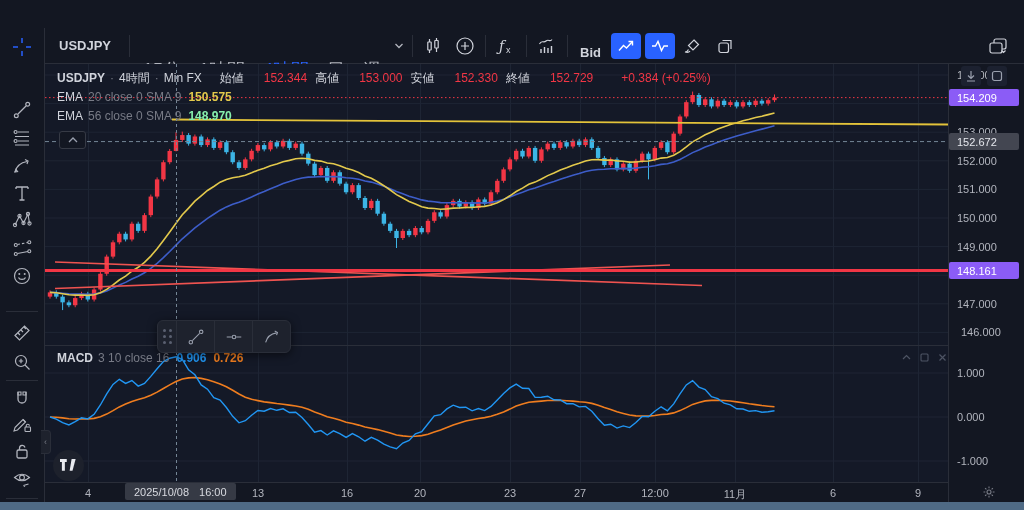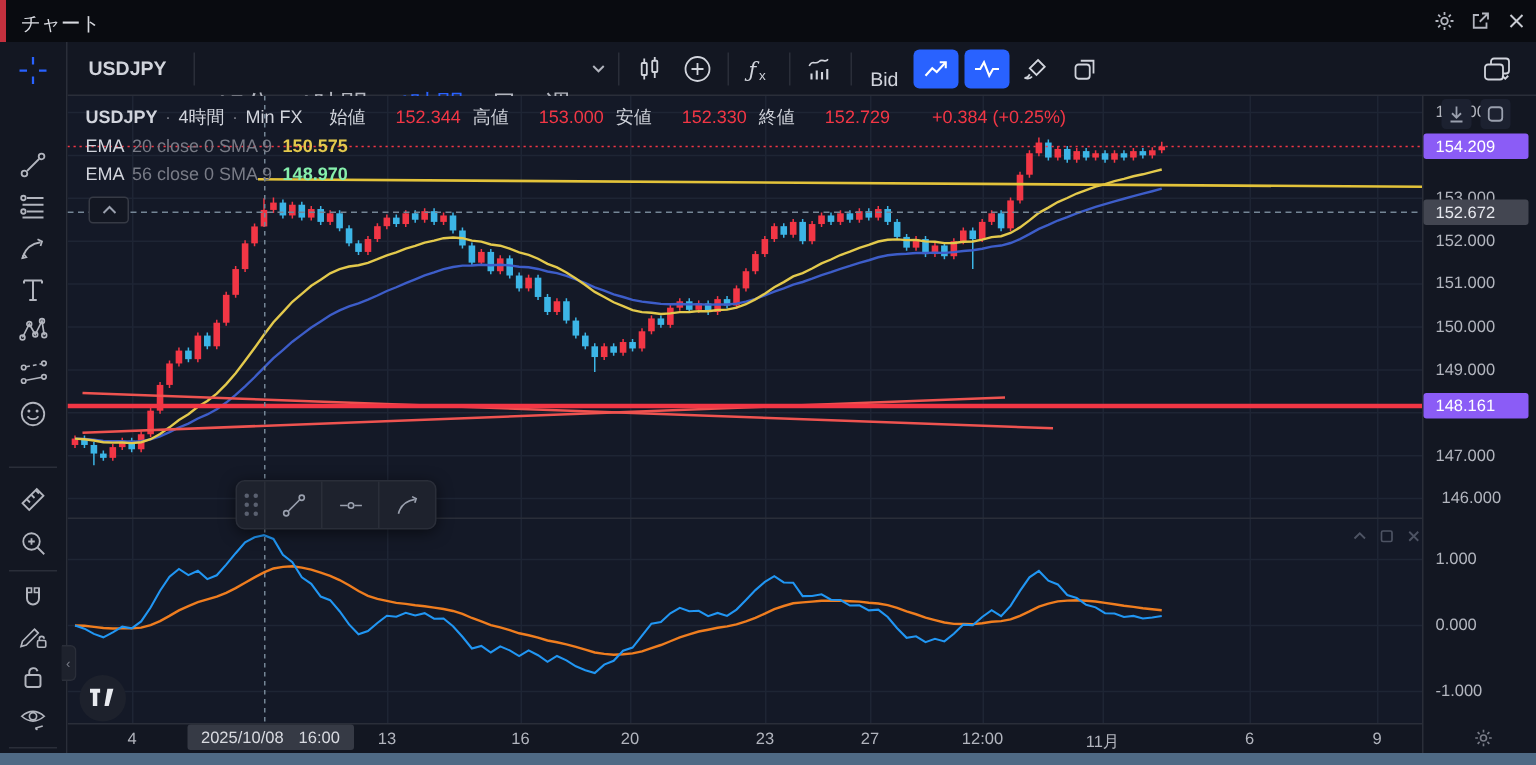--- a/index.html
+++ b/index.html
@@ -87,47 +87,20 @@
   .tv-logo { position:absolute; left:53px; top:450px; width:31px; height:31px; border-radius:50%;
              background:#1d212c; display:flex; align-items:center; justify-content:center; z-index:5; }
 
   .bottom-strip { position:absolute; left:0; top:502px; width:1024px; height:8px; background:#4f6a85; }
 </style>
 </head>
 <body>
 
 <div class="app">
 
-  <div class="titlebar">
-    <div class="accent"></div>
-    <span class="title">チャート</span>
-    <div class="win-controls">
-      <span>
-        <svg width="14" height="14" viewBox="0 0 14 14">
-            <g stroke="#b2b5be" stroke-width="1.2" fill="none">
-          <circle cx="7" cy="7" r="2.2"></circle>
-              <path d="M7 1v2M7 11v2M1 7h2M11 7h2M2.8 2.8l1.4 1.4M9.8 9.8l1.4 1.4M11.2 2.8L9.8 4.2M4.2 9.8l-1.4 1.4"></path>
-            </g>
-          </svg>
-      </span>
-      <span>
-        <svg width="14" height="14" viewBox="0 0 14 14">
-            <g stroke="#b2b5be" stroke-width="1.2" fill="none">
-          <path d="M6 3H2.5v8.5H11V8"></path>
-              <path d="M8 2h4v4M12 2L6.5 7.5"></path>
-            </g>
-          </svg>
-      </span>
-      <span>
-        <svg width="14" height="14" viewBox="0 0 14 14">
-            <path d="M3 3l8 8M11 3l-8 8" stroke="#c9ccd3" stroke-width="1.3"></path>
-          </svg>
-      </span>
-    </div>
-  </div>
 
   <div class="toolbar">
     <div class="tb-btn tb-symbol">USDJPY</div>
     <div class="tb-sep"></div>
     <div class="tf-group" id="tf-group">
         <div class="tf-btn">15分</div>
         <div class="tf-btn">1時間</div>
         <div class="tf-btn active">4時間</div>
         <div class="tf-btn">日</div>
         <div class="tf-btn">週</div>
@@ -166,21 +139,21 @@
     <div class="tb-sep"></div>
     <div class="tb-iconbtn">
       <svg width="22" height="20" viewBox="0 0 22 20">
           <g stroke="#d1d4dc" fill="none">
         <path d="M5 17v-4M8.5 17v-6M12 17v-5M15.5 17v-7" stroke-width="1.4"></path>
         <path d="M3.5 8c2-4.5 4-0.5 6.5-3s4 1.5 6-1.5" stroke-width="1.1"></path>
           </g>
         </svg>
     </div>
     <div class="tb-sep"></div>
-    <div class="tb-btn" style="font-weight:normal;margin-top:13px;">Bid</div>
+    <div class="tb-btn" style="font-weight:bold;margin-top:13px;">Bid</div>
     <div class="tb-iconbtn blue">
       <svg width="20" height="18" viewBox="0 0 20 18">
           <g stroke="#fff" stroke-width="1.4" fill="none">
         <path d="M3 13.5l4.5-5 3 2.5 6-6.5"></path>
             <path d="M12.5 4.5h4v4"></path>
           </g>
         </svg>
     </div>
     <div class="tb-iconbtn blue">
       <svg width="20" height="18" viewBox="0 0 20 18">
@@ -681,20 +654,26 @@
           </g>
         </svg>
     </div>
     <div class="ghost-btn">
       <svg width="14" height="14" viewBox="0 0 14 14">
           <rect x="2.5" y="2.5" width="9" height="9" rx="2" stroke="#9aa0ae" stroke-width="1.2" fill="none"></rect>
         </svg>
     </div>
   </div>
 
+  <div class="macd-legend">
+    <span style="font-weight:bold;">MACD</span>
+    <span class="ind-params">3 10 close 16</span>
+    <span class="ind-val v-macd">0.906</span>
+    <span class="ind-val v-sig">0.726</span>
+  </div>
   <div class="pane-controls">
     <svg width="11" height="11" viewBox="0 0 11 11">
         <path d="M2 7l3.5-3.5L9 7" stroke="#7d8495" stroke-width="1.2" fill="none"></path>
       </svg>
     <svg width="11" height="11" viewBox="0 0 11 11">
         <rect x="2" y="2" width="7" height="7" rx="1" stroke="#7d8495" stroke-width="1.1" fill="none"></rect>
       </svg>
     <svg width="11" height="11" viewBox="0 0 11 11">
         <path d="M2.5 2.5l6 6M8.5 2.5l-6 6" stroke="#7d8495" stroke-width="1.2" fill="none"></path>
       </svg>

